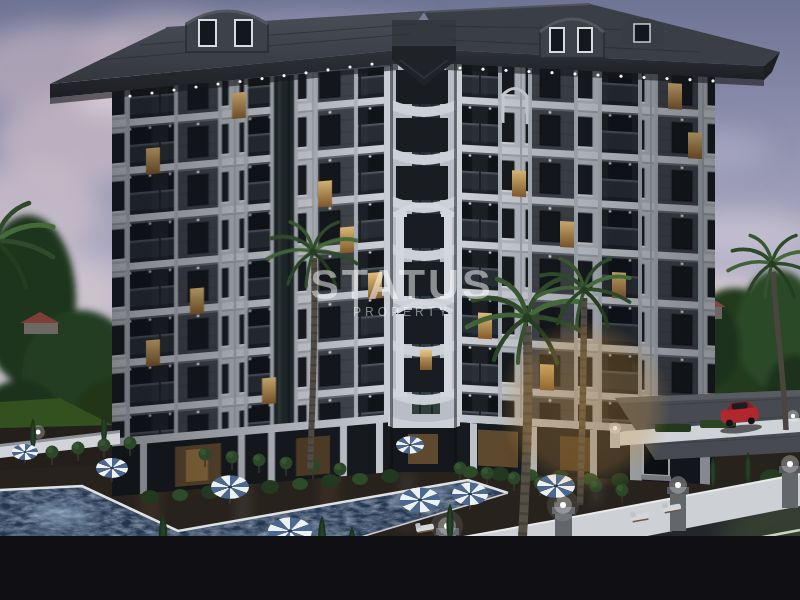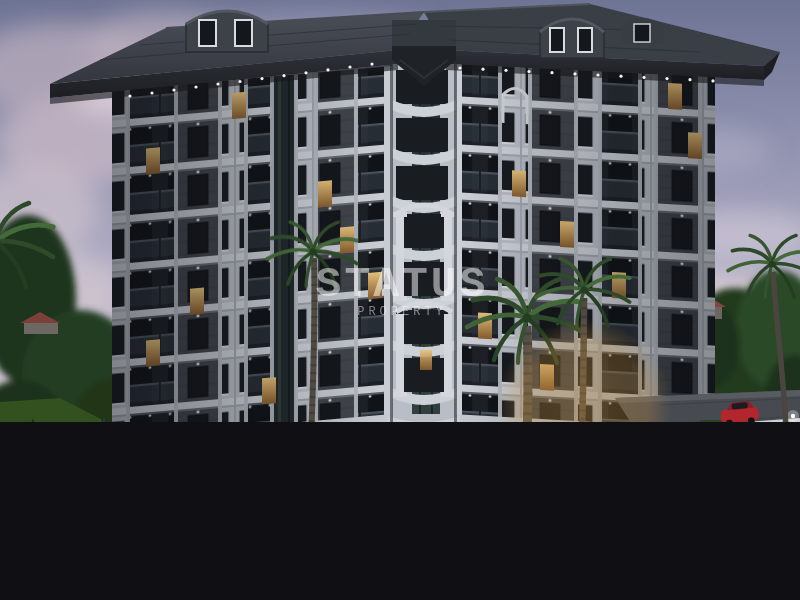--- a/index.html
+++ b/index.html
@@ -1,17 +1,17 @@
 <!DOCTYPE html>
 <html style="--sky-top: #6e7494; --sky-mid: #b0adc4; --sky-horizon: #e6dcd6; --cloud: #bfb3c2; --roof: #383c43; --roof-fascia: #24262b; --facade-light: #c2c7cf; --facade-shadow: #9aa0a9; --panel-dark: #41454c; --window-glass: #14171c; --window-lit: #d8b26b; --balcony-glass: #2b3139; --pool-water: #24364e; --pool-sparkle: #9db4cf; --deck: #261f1a; --grass: #2e4527; --tree-dark: #1f331e; --palm-green: #35522e; --fence-white: #d2d5d9; --road: #24272b; --road-marking: #e8eaec; --car-red: #b2262e; --umbrella-blue: #4a6890; --umbrella-white: #eef1f4; --gold-tint: #c89347;"><head>
 <meta charset="utf-8">
 <style>
   html,body{margin:0;padding:0;background:#101014;}
-  #stage{position:relative;width:800px;height:422px;overflow:hidden;
-         font-family:Liberation Mono, monospace;background:#8e90ae;}
+  #stage{position:relative;width:800px;height:536px;overflow:hidden;
+         font-family:Liberation Sans, sans-serif;background:#8e90ae;}
   #stage svg{position:absolute;left:0;top:0;display:block;}
   .gold-circle{position:absolute;left:497px;top:319px;width:174px;height:174px;border-radius:50%;
     background:radial-gradient(circle, rgba(205,148,62,.34) 0%, rgba(205,148,62,.28) 52%, rgba(205,148,62,0) 71%);
     pointer-events:none;}
   .wm{position:absolute;left:402px;top:263px;transform:translateX(-50%);
       text-align:center;color:rgba(255,255,255,.5);pointer-events:none;white-space:nowrap;}
   .wm-title{font-weight:700;font-size:43px;line-height:1;letter-spacing:3px;}
   .wm-sub{font-weight:400;font-size:12px;line-height:1;letter-spacing:4px;opacity:.92;}
 </style>
 </head>

